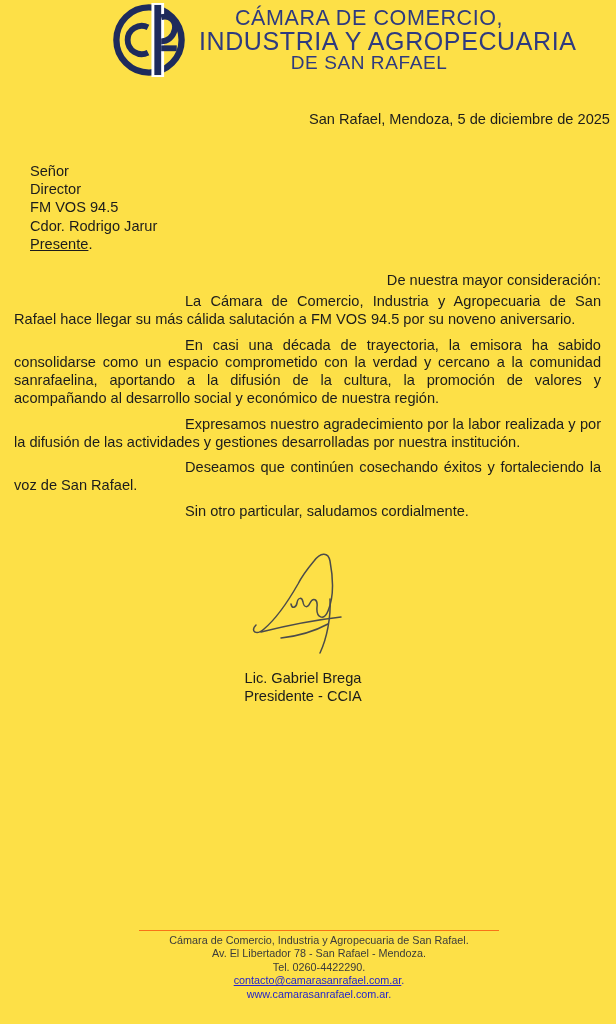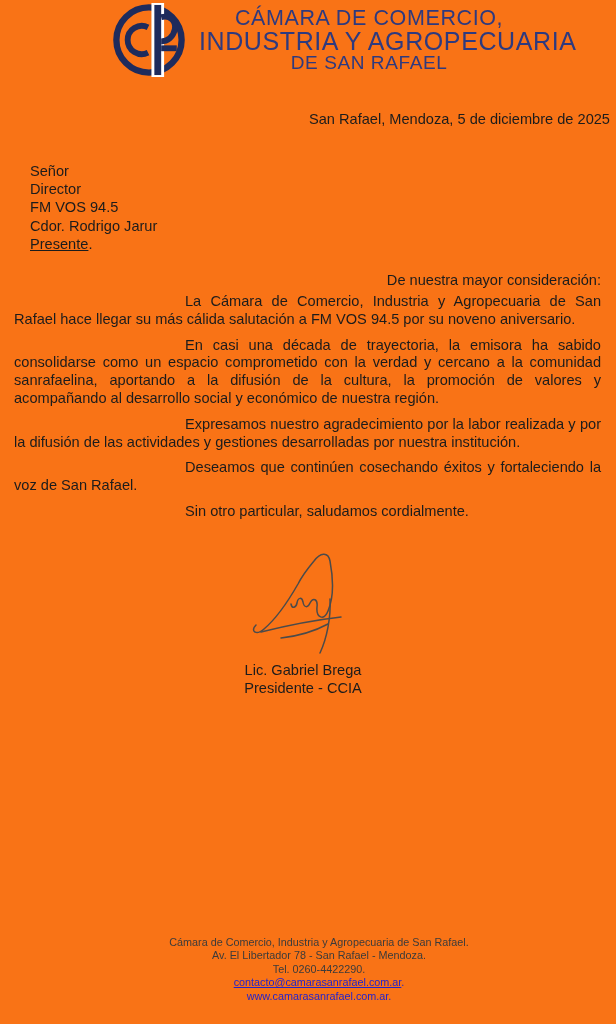--- a/index.html
+++ b/index.html
@@ -1,19 +1,19 @@
 <!DOCTYPE html>
 <html lang="es"><head>
 <meta charset="utf-8">
 <style>
   html,body { margin:0; padding:0; background:#ffffff; }
   .page {
     position:relative;
     width:616px; height:1024px;
-    background:#f97316;
+    background:#fde047;
     font-family:"Liberation Sans", sans-serif;
     color:#1c1c1c;
     overflow:hidden;
   }
 
   
   .header { display:flex; align-items:flex-start; margin:3px 0 0 112px; }
   .logo { width:74px; height:74px; flex:0 0 auto; }
   .title-block { margin-left:13px; width:340px; text-align:center; color:#2e3a7f; padding-top:4px; }
   .title-l1 { font-size:21.5px; line-height:23px; letter-spacing:0.6px; white-space:nowrap; }
@@ -27,26 +27,26 @@
   .greeting { margin:18px 15px 0 14px; font-size:14.6px; line-height:18px;text-align:right; }
   .body-text { margin:4px 15px 0 14px; }
   .body-text p {
     margin:0 0 8px 0;
     font-size:14.6px; line-height:17.8px;
     text-align:justify; text-indent:171px;
   }
 
   
   .signature-scribble { display:block; margin:20px 0 0 243px; }
-  .signatory { width:220px; margin:4px 0 0 193px; text-align:center; font-size:14.6px; line-height:18.2px; }
+  .signatory { width:220px; margin:12px 0 0 193px; text-align:center; font-size:14.6px; line-height:18.2px; }
 
   
   .footer {
     position:absolute; top:930px; left:139px; width:360px;
-    border-top:3px solid #f97316; padding-top:3px;
+    border-top:1px solid #f97316; padding-top:3px;
     text-align:center; font-size:10.8px; line-height:13.4px; color:#3b3b3b;
   }
   .footer a { color:#2323cc; }
   .footer .email-link { text-decoration:underline;margin-top:24px; }
   .footer .website-link { text-decoration:none; }
   .link-suffix { color:#2323cc; }
 </style>
 </head>
 <body>
 

